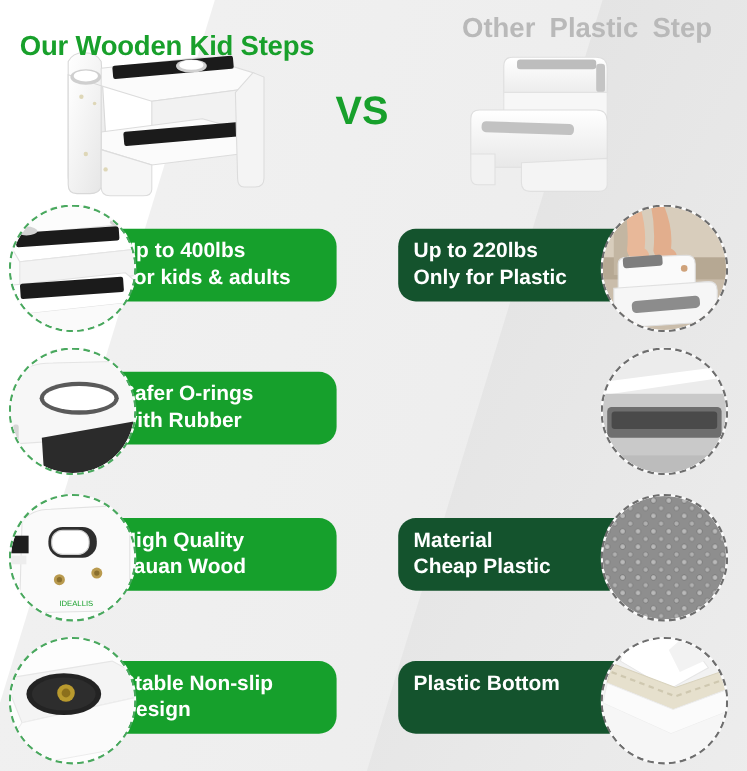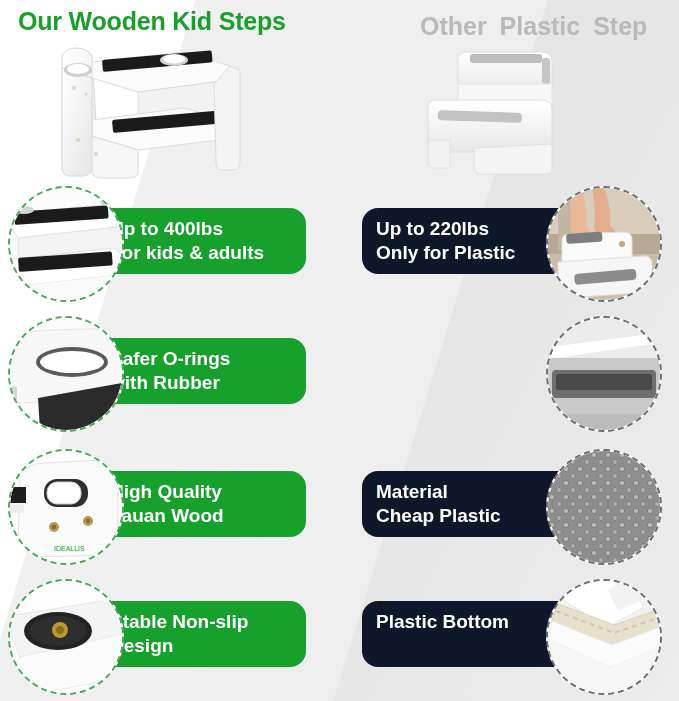--- a/index.html
+++ b/index.html
@@ -47,21 +47,21 @@
   .header-row {
     position: absolute;
     top: 0; left: 0;
     width: 679px;
     height: 50px;
     z-index: 6;
   }
   .title-left {
     position: absolute;
     left: 18px;
-    top: 7px;
+    top: 28px;
     font-size: 25px;
     font-weight: bold;
     color: #18a02b;
     letter-spacing: -0.2px;
     white-space: nowrap;
   }
   .title-right {
     position: absolute;
     left: 420px;
     top: 12px;
@@ -146,21 +146,21 @@
   .badge-green {
     left: 64px;
     top: 28px;
     width: 242px;
     background: #16a02c;
   }
   .badge-gray {
     left: 362px;
     top: 28px;
     width: 244px;
-    background: #0f172a;
+    background: #14532d;
     padding-left: 14px;
   }
   .badge .line { display: block; white-space: nowrap; }
   .tread-black { fill: #1b1b1b; }
 
   
   .bumpy {
     position: absolute;
     inset: 0;
     background-color: #8e8e8e;
@@ -186,20 +186,21 @@
 <div id="infographic">
 
   <div class="diag-band noop"></div>
   <div class="diag-band2 noop"></div>
 
   <div class="header-row">
     <div class="title-left">Our Wooden Kid Steps</div>
     <div class="title-right">Other  Plastic  Step</div>
   </div>
 
+  <div class="vs-label">VS</div>
 
   <svg class="hero hero-left" viewBox="0 0 215 136">
     <defs>
       <linearGradient id="wgrad" x1="0" y1="0" x2="1" y2="1">
         <stop offset="0%" stop-color="#ffffff"></stop>
         <stop offset="100%" stop-color="#e6e6e6"></stop>
       </linearGradient>
     </defs>
 
     <path d="M28 12 q4 -8 14 -8 q12 0 16 8 l6 100 q0 12 -10 14 l-16 2 q-10 -1 -10 -12 z" fill="url(#wgrad)" stroke="#d8d8d8" stroke-width="1"></path>

